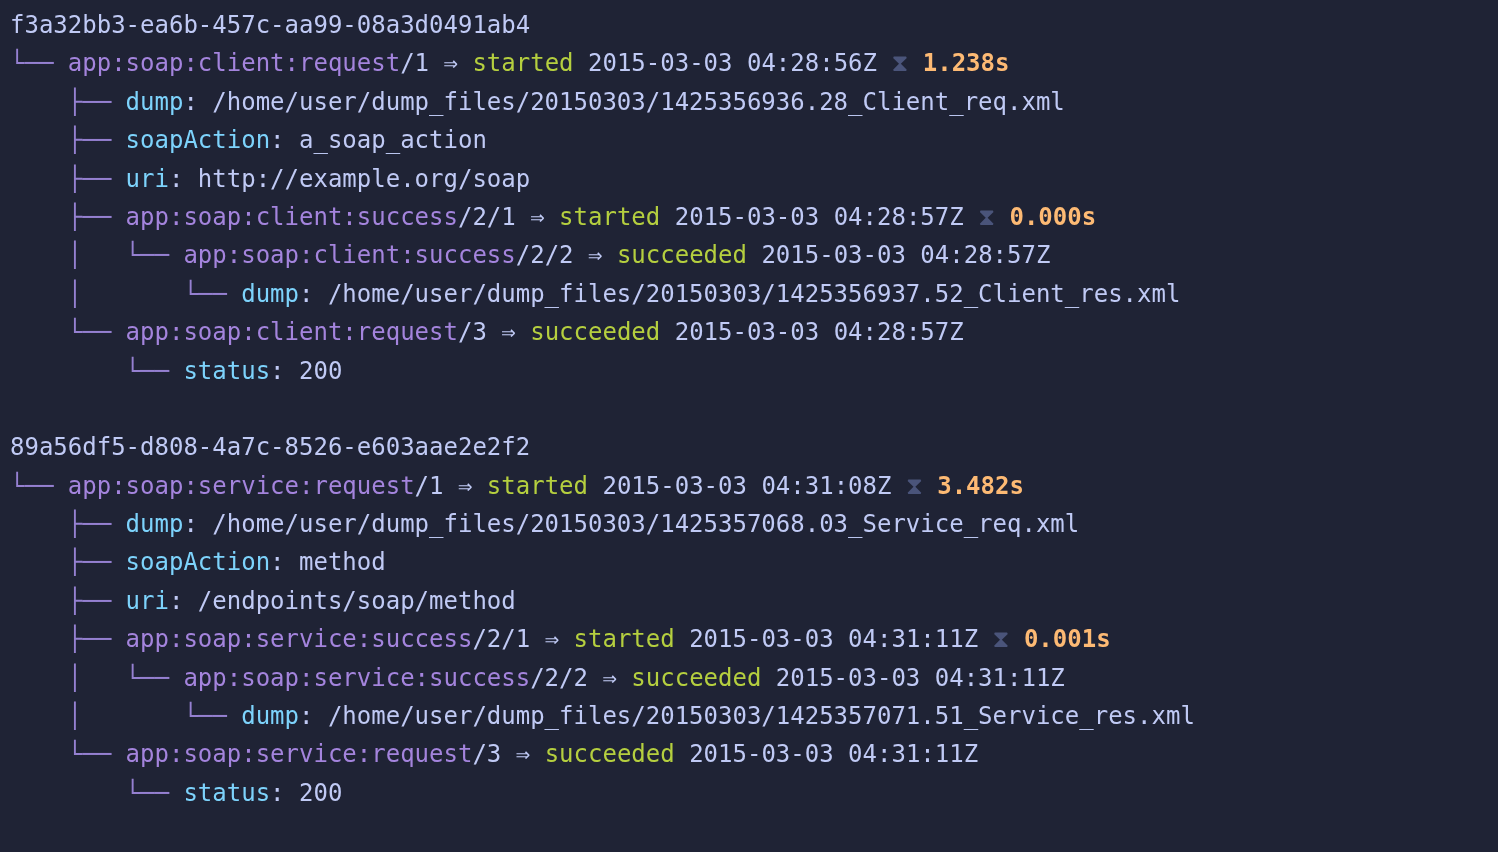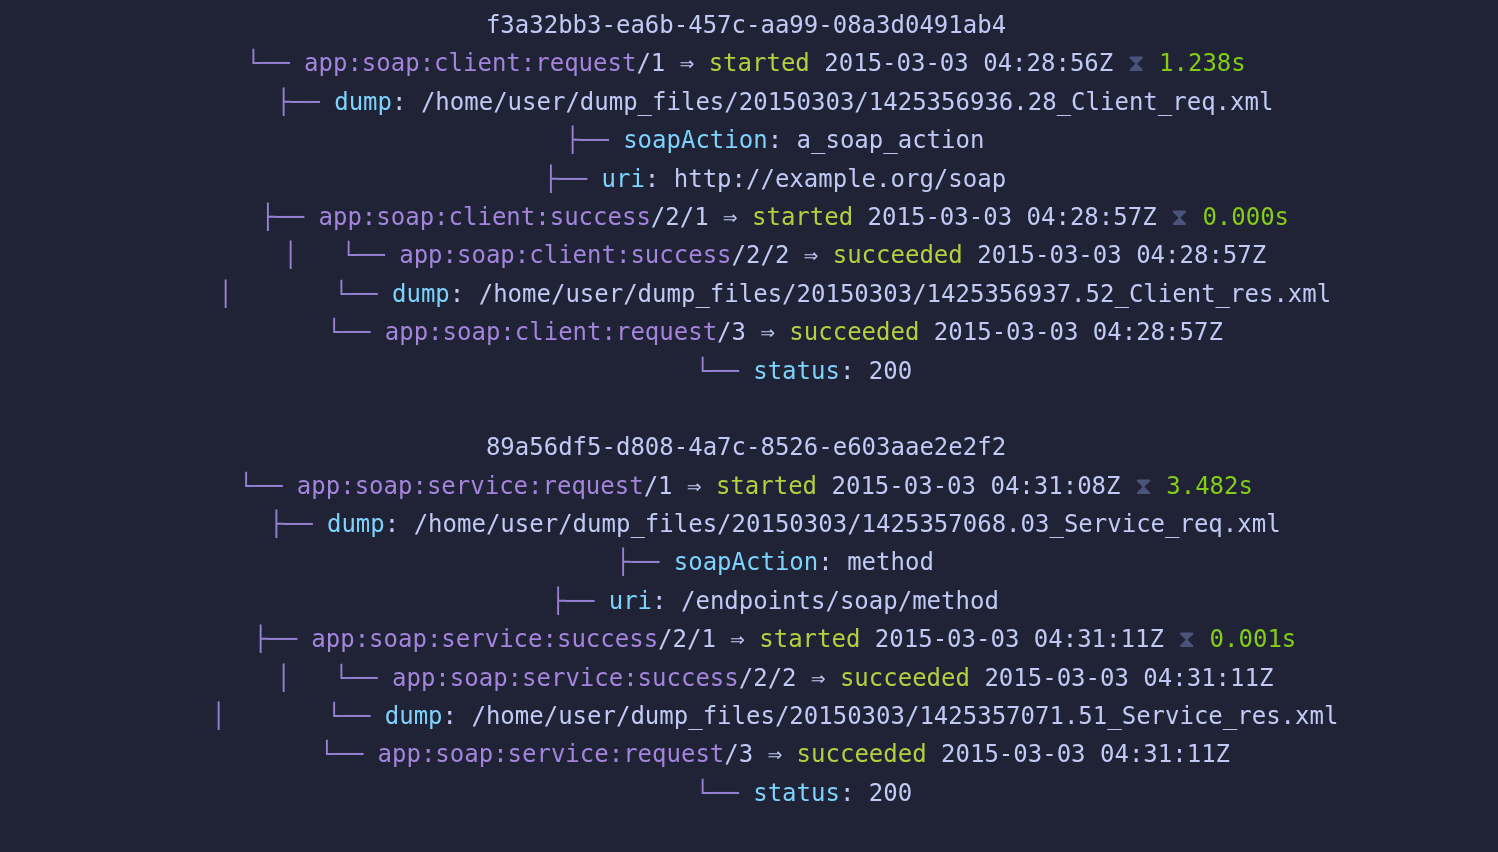--- a/index.html
+++ b/index.html
@@ -8,31 +8,30 @@
     background: #1f2335;
     color: #c0caf5;
     font-family: "Menlo", "Consolas", "DejaVu Sans Mono", monospace;
     font-size: 24px;
     line-height: 1.6;
     width: 1498px;
   }
   .container {
     padding: 6px 16px 10px 10px;
     white-space: pre;
-    text-align: center;
   }
   .uuid    { color: #c0caf5; }
   .tree    { color: #9580d1; }
   .evt     { color: #a484dd; margin-top: 40px; }
   .evtnum  { color: #c0caf5; }
   .arrow   { color: #c0caf5; }
   .state   { color: #b5cf3f; margin-top: 8px; }
   .ts      { color: #c0caf5; }
   .hour    { color: #4a547a; }
-  .dur     { color: #84cc16; }
+  .dur     { color: #fdba74; font-weight: bold; }
   .key     { color: #7dd3fc; }
   .val     { color: #c0caf5; }
   .line { display: block; }
 </style>
 </head>
 <body>
 
 <div class="container" id="root"><span class="line"><span class="uuid">f3a32bb3-ea6b-457c-aa99-08a3d0491ab4</span></span><span class="line"><span class="tree">└── </span><span class="evt">app:soap:client:request</span><span class="evtnum">/1 </span><span class="arrow">⇒ </span><span class="state">started</span><span class="ts"> 2015-03-03 04:28:56Z</span><span class="ts"> </span><span class="hour">⧗</span><span class="ts"> </span><span class="dur">1.238s</span></span><span class="line"><span class="tree">    ├── </span><span class="key">dump</span><span class="val">: /home/user/dump_files/20150303/1425356936.28_Client_req.xml</span></span><span class="line"><span class="tree">    ├── </span><span class="key">soapAction</span><span class="val">: a_soap_action</span></span><span class="line"><span class="tree">    ├── </span><span class="key">uri</span><span class="val">: http://example.org/soap</span></span><span class="line"><span class="tree">    ├── </span><span class="evt">app:soap:client:success</span><span class="evtnum">/2/1 </span><span class="arrow">⇒ </span><span class="state">started</span><span class="ts"> 2015-03-03 04:28:57Z</span><span class="ts"> </span><span class="hour">⧗</span><span class="ts"> </span><span class="dur">0.000s</span></span><span class="line"><span class="tree">    │   └── </span><span class="evt">app:soap:client:success</span><span class="evtnum">/2/2 </span><span class="arrow">⇒ </span><span class="state">succeeded</span><span class="ts"> 2015-03-03 04:28:57Z</span></span><span class="line"><span class="tree">    │       └── </span><span class="key">dump</span><span class="val">: /home/user/dump_files/20150303/1425356937.52_Client_res.xml</span></span><span class="line"><span class="tree">    └── </span><span class="evt">app:soap:client:request</span><span class="evtnum">/3 </span><span class="arrow">⇒ </span><span class="state">succeeded</span><span class="ts"> 2015-03-03 04:28:57Z</span></span><span class="line"><span class="tree">        └── </span><span class="key">status</span><span class="val">: 200</span></span><span class="line"> </span><span class="line"><span class="uuid">89a56df5-d808-4a7c-8526-e603aae2e2f2</span></span><span class="line"><span class="tree">└── </span><span class="evt">app:soap:service:request</span><span class="evtnum">/1 </span><span class="arrow">⇒ </span><span class="state">started</span><span class="ts"> 2015-03-03 04:31:08Z</span><span class="ts"> </span><span class="hour">⧗</span><span class="ts"> </span><span class="dur">3.482s</span></span><span class="line"><span class="tree">    ├── </span><span class="key">dump</span><span class="val">: /home/user/dump_files/20150303/1425357068.03_Service_req.xml</span></span><span class="line"><span class="tree">    ├── </span><span class="key">soapAction</span><span class="val">: method</span></span><span class="line"><span class="tree">    ├── </span><span class="key">uri</span><span class="val">: /endpoints/soap/method</span></span><span class="line"><span class="tree">    ├── </span><span class="evt">app:soap:service:success</span><span class="evtnum">/2/1 </span><span class="arrow">⇒ </span><span class="state">started</span><span class="ts"> 2015-03-03 04:31:11Z</span><span class="ts"> </span><span class="hour">⧗</span><span class="ts"> </span><span class="dur">0.001s</span></span><span class="line"><span class="tree">    │   └── </span><span class="evt">app:soap:service:success</span><span class="evtnum">/2/2 </span><span class="arrow">⇒ </span><span class="state">succeeded</span><span class="ts"> 2015-03-03 04:31:11Z</span></span><span class="line"><span class="tree">    │       └── </span><span class="key">dump</span><span class="val">: /home/user/dump_files/20150303/1425357071.51_Service_res.xml</span></span><span class="line"><span class="tree">    └── </span><span class="evt">app:soap:service:request</span><span class="evtnum">/3 </span><span class="arrow">⇒ </span><span class="state">succeeded</span><span class="ts"> 2015-03-03 04:31:11Z</span></span><span class="line"><span class="tree">        └── </span><span class="key">status</span><span class="val">: 200</span></span></div>
 
 </body></html>

